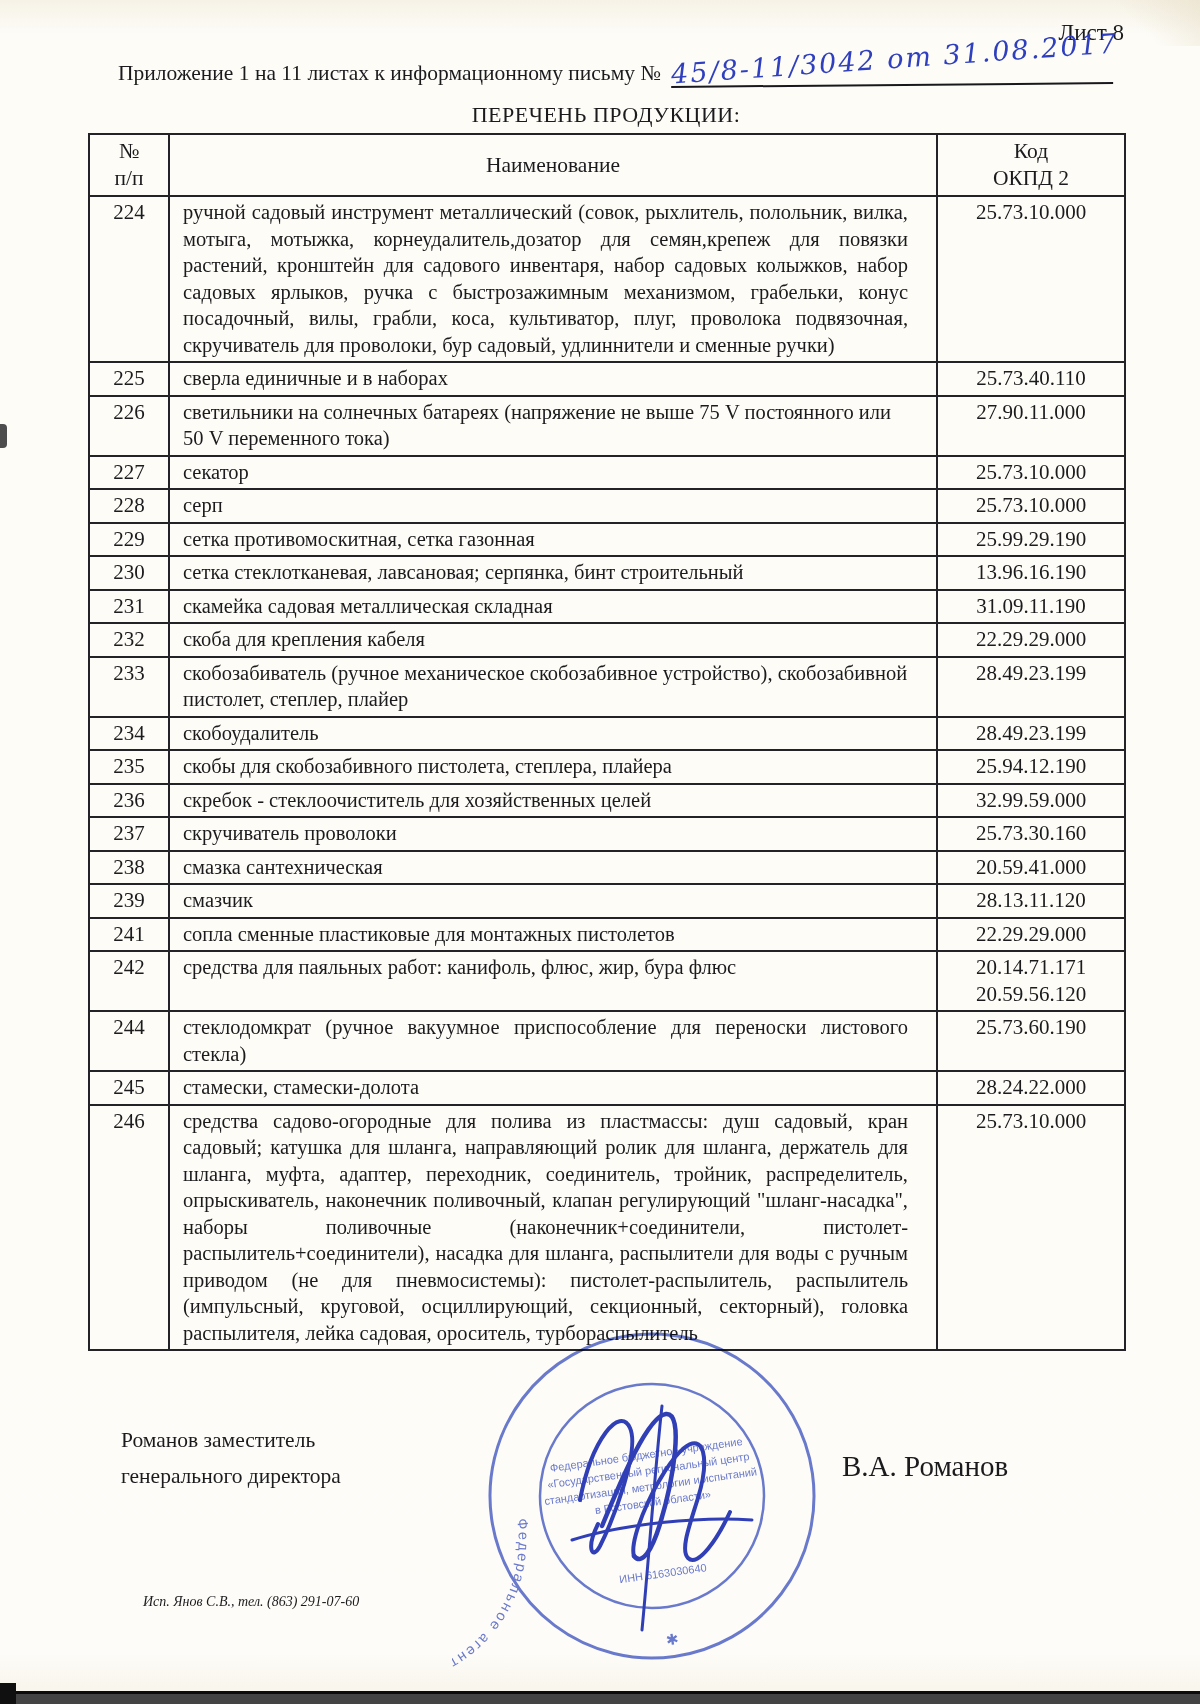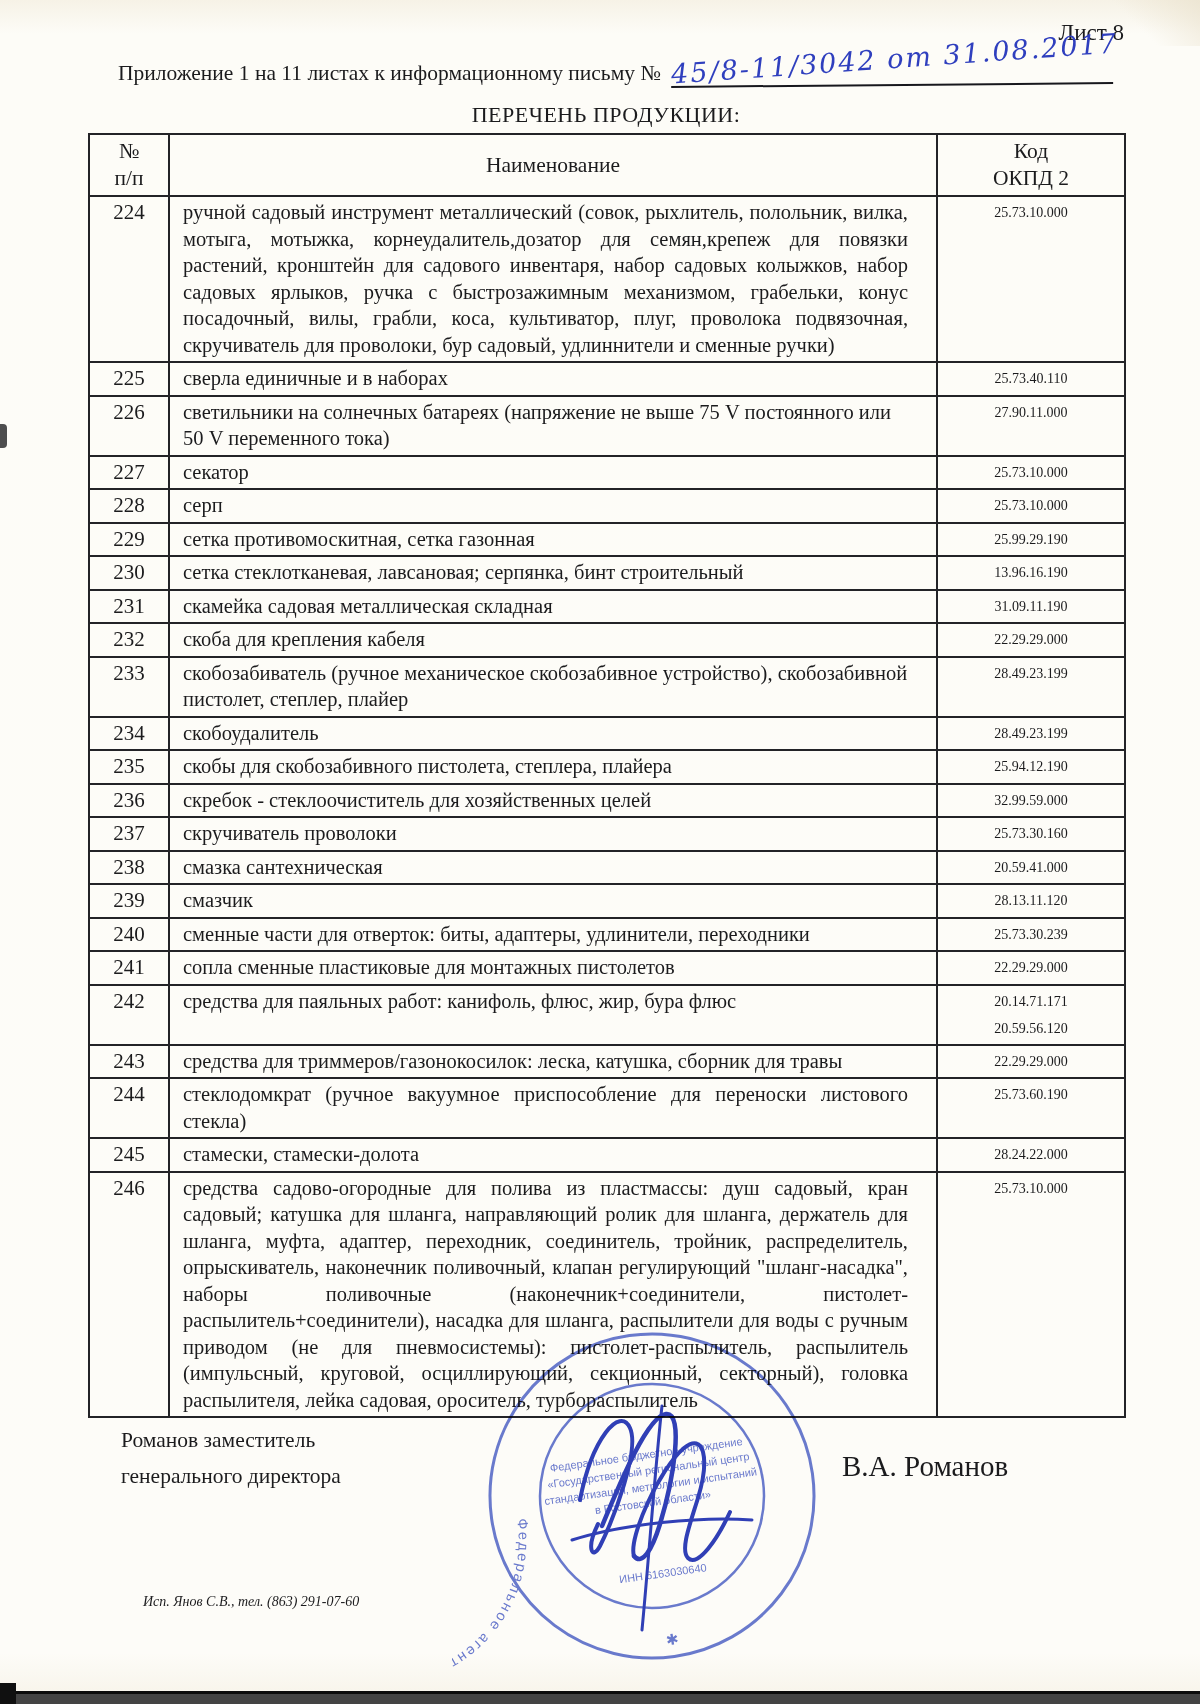--- a/index.html
+++ b/index.html
@@ -40,21 +40,21 @@
   table.products col.w-name { width:768px; }
   table.products col.w-code { width:188px; }
   table.products th, table.products td { border:2px solid #232327; }
   table.products thead th {
     font-weight:normal; font-size:21.5px; text-align:center;
     height:56px; line-height:27px; padding:2px 4px; vertical-align:middle;
   }
   td.c-num  { text-align:center; vertical-align:top; font-size:21px; padding:2px 12px; line-height:27px; }
   td.c-name { vertical-align:top; font-size:20.5px; line-height:26.5px; padding:2px 28px 3px 13px; text-align:left; }
   td.c-name.just { text-align:justify; text-align-last:left; }
-  td.c-code { text-align:center; vertical-align:top; font-size:14px; padding:2px 20px; line-height:27px; }
+  td.c-code { text-align:center; vertical-align:top; font-size:21px; padding:2px 20px; line-height:27px; }
 
   .signer-block { position:absolute; left:121px; top:1422px; font-size:21.5px; line-height:36px; }
   .signer-name  { position:absolute; left:842px; top:1450px; font-size:29px; }
   .executor     { position:absolute; left:143px; top:1594px; font-size:14px;font-style:italic; }
 
   .stamp-wrap { position:absolute; left:452px; top:1288px; width:400px; height:416px;
     mix-blend-mode:multiply; pointer-events:none; }
 
   .scan-bottom { position:absolute; left:0; bottom:0; width:100%; height:10px;
     background:#434343; border-top:3px solid #0c0c0c; }
@@ -203,46 +203,32 @@
           </td>
         </tr>
         <tr>
           <td class="c-num">239</td>
           <td class="c-name">смазчик</td>
           <td class="c-code">
             <div>28.13.11.120</div>
           </td>
         </tr>
         <tr>
-          <td class="c-num">240</td>
-          <td class="c-name">сменные части для отверток: биты, адаптеры, удлинители, переходники</td>
-          <td class="c-code">
-            <div>25.73.30.239</div>
-          </td>
-        </tr>
-        <tr>
           <td class="c-num">241</td>
           <td class="c-name">сопла сменные пластиковые для монтажных пистолетов</td>
           <td class="c-code">
             <div>22.29.29.000</div>
           </td>
         </tr>
         <tr>
           <td class="c-num">242</td>
           <td class="c-name">средства для паяльных работ: канифоль, флюс, жир, бура флюс</td>
           <td class="c-code">
             <div>20.14.71.171</div>
             <div>20.59.56.120</div>
-          </td>
-        </tr>
-        <tr>
-          <td class="c-num">243</td>
-          <td class="c-name just">средства для триммеров/газонокосилок: леска, катушка, сборник для травы</td>
-          <td class="c-code">
-            <div>22.29.29.000</div>
           </td>
         </tr>
         <tr>
           <td class="c-num">244</td>
           <td class="c-name just">стеклодомкрат (ручное вакуумное приспособление для переноски листового стекла)</td>
           <td class="c-code">
             <div>25.73.60.190</div>
           </td>
         </tr>
         <tr>

